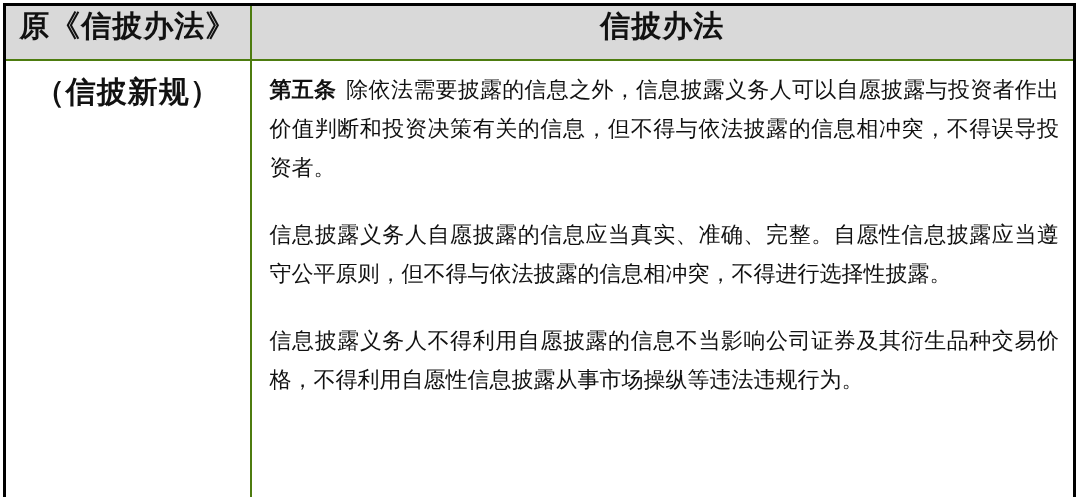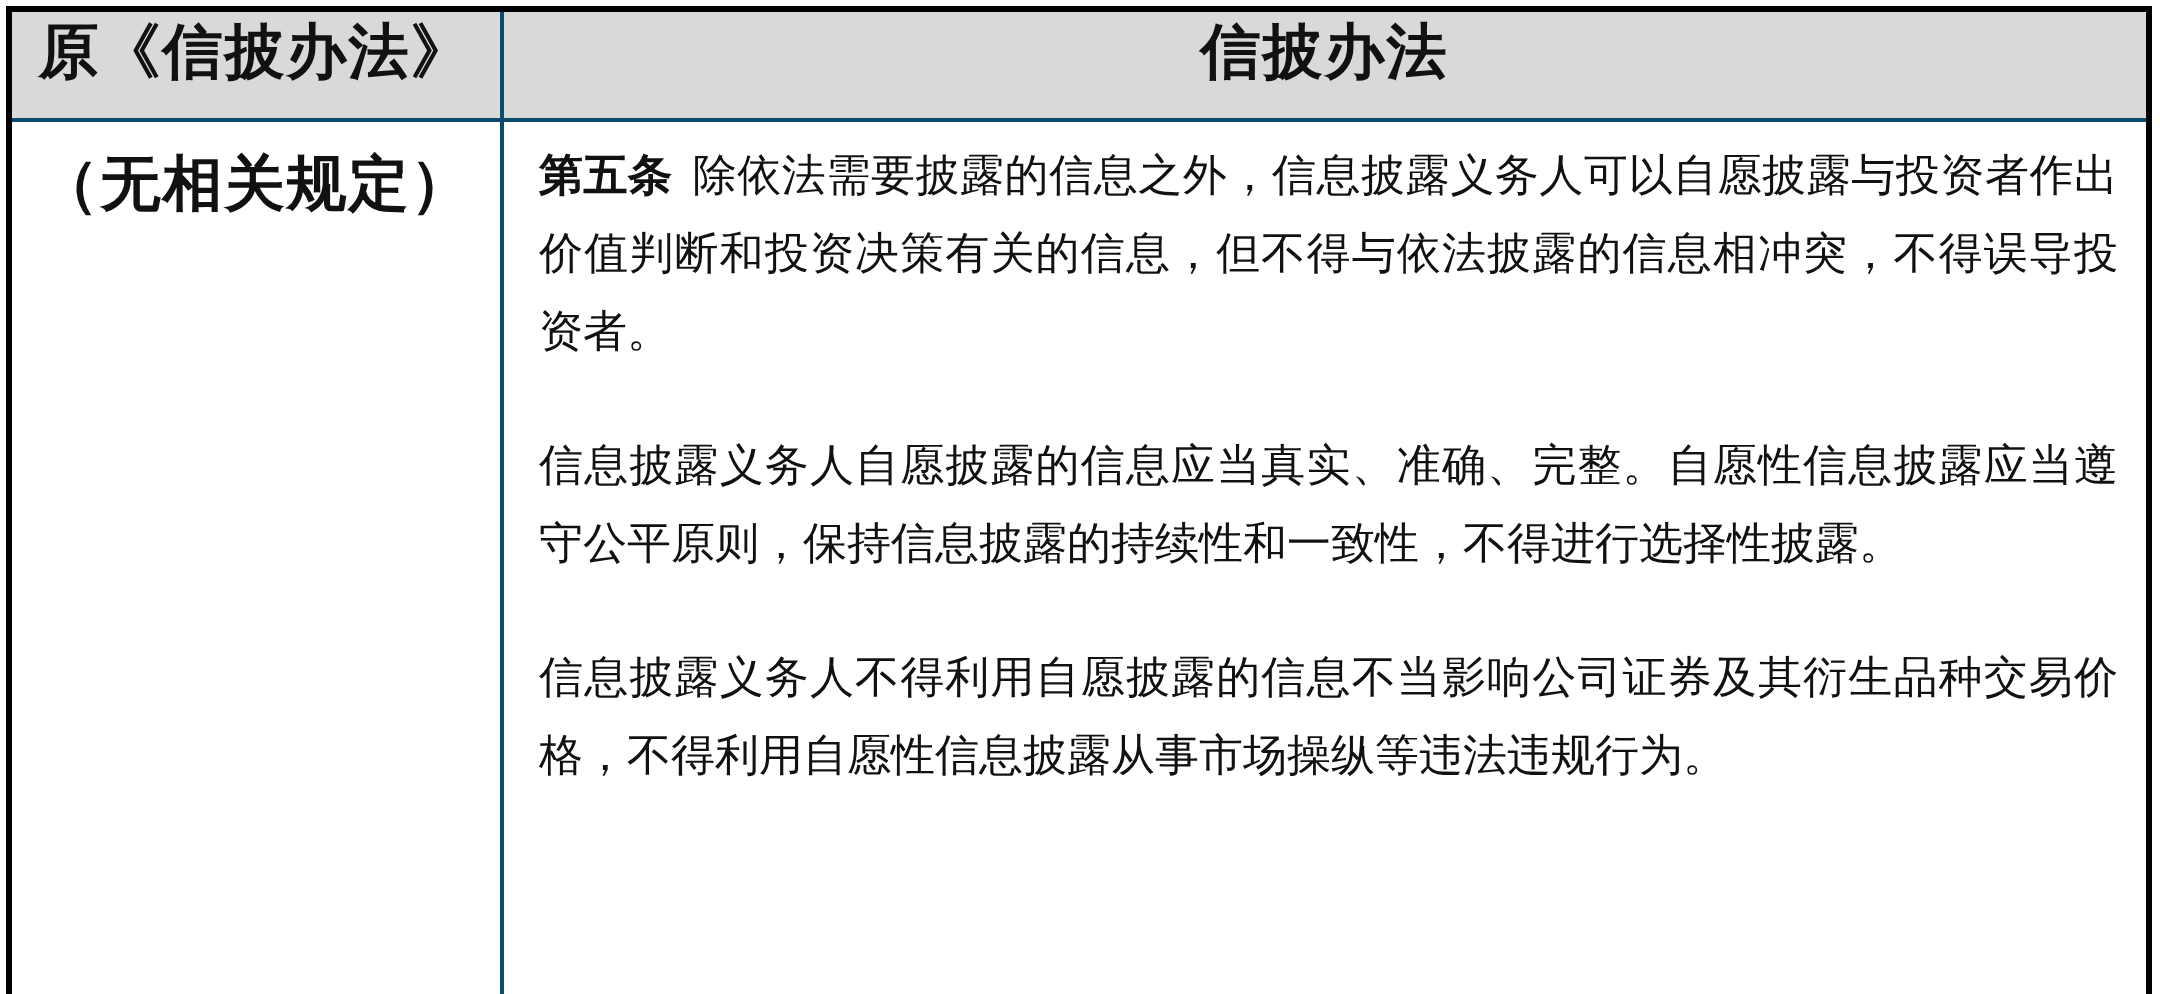--- a/index.html
+++ b/index.html
@@ -19,23 +19,22 @@
     position: absolute;
     left: 3px;
     top: 3px;
     width: 1073px;
     border-collapse: collapse;
     table-layout: fixed;
     border: 3px solid #000000;
   }
   table.cmp th,
   table.cmp td {
-    border: 2px solid #0c4a6e;
+    border: 2px solid #4d7c0f;
     vertical-align: top;
-    font-family: Liberation Mono, monospace;
   }
   col.col-left  { width: 246px; }
   col.col-right { width: auto; }
   th.hdr {
     background: #d9d9d9;
     height: 53px;
     font-size: 30px;
     font-weight: bold;
     text-align: center;
     vertical-align: middle;
@@ -78,22 +77,22 @@
   </colgroup>
   <thead>
     <tr>
       <th class="hdr">原《信披办法》</th>
       <th class="hdr">信披办法</th>
     </tr>
   </thead>
   <tbody>
     <tr>
       <td class="left-cell">
-        <span>（无相关规定）</span>
+        <span>（信披新规）</span>
       </td>
       <td class="right-cell">
         <p><span class="article-label">第五条</span><span>除依法需要披露的信息之外，信息披露义务人可以自愿披露与投资者作出价值判断和投资决策有关的信息，但不得与依法披露的信息相冲突，不得误导投资者。</span></p>
-        <p>信息披露义务人自愿披露的信息应当真实、准确、完整。自愿性信息披露应当遵守公平原则，保持信息披露的持续性和一致性，不得进行选择性披露。</p>
+        <p>信息披露义务人自愿披露的信息应当真实、准确、完整。自愿性信息披露应当遵守公平原则，但不得与依法披露的信息相冲突，不得进行选择性披露。</p>
         <p>信息披露义务人不得利用自愿披露的信息不当影响公司证券及其衍生品种交易价格，不得利用自愿性信息披露从事市场操纵等违法违规行为。</p>
       </td>
     </tr>
   </tbody>
 </table>
 
 </body></html>

